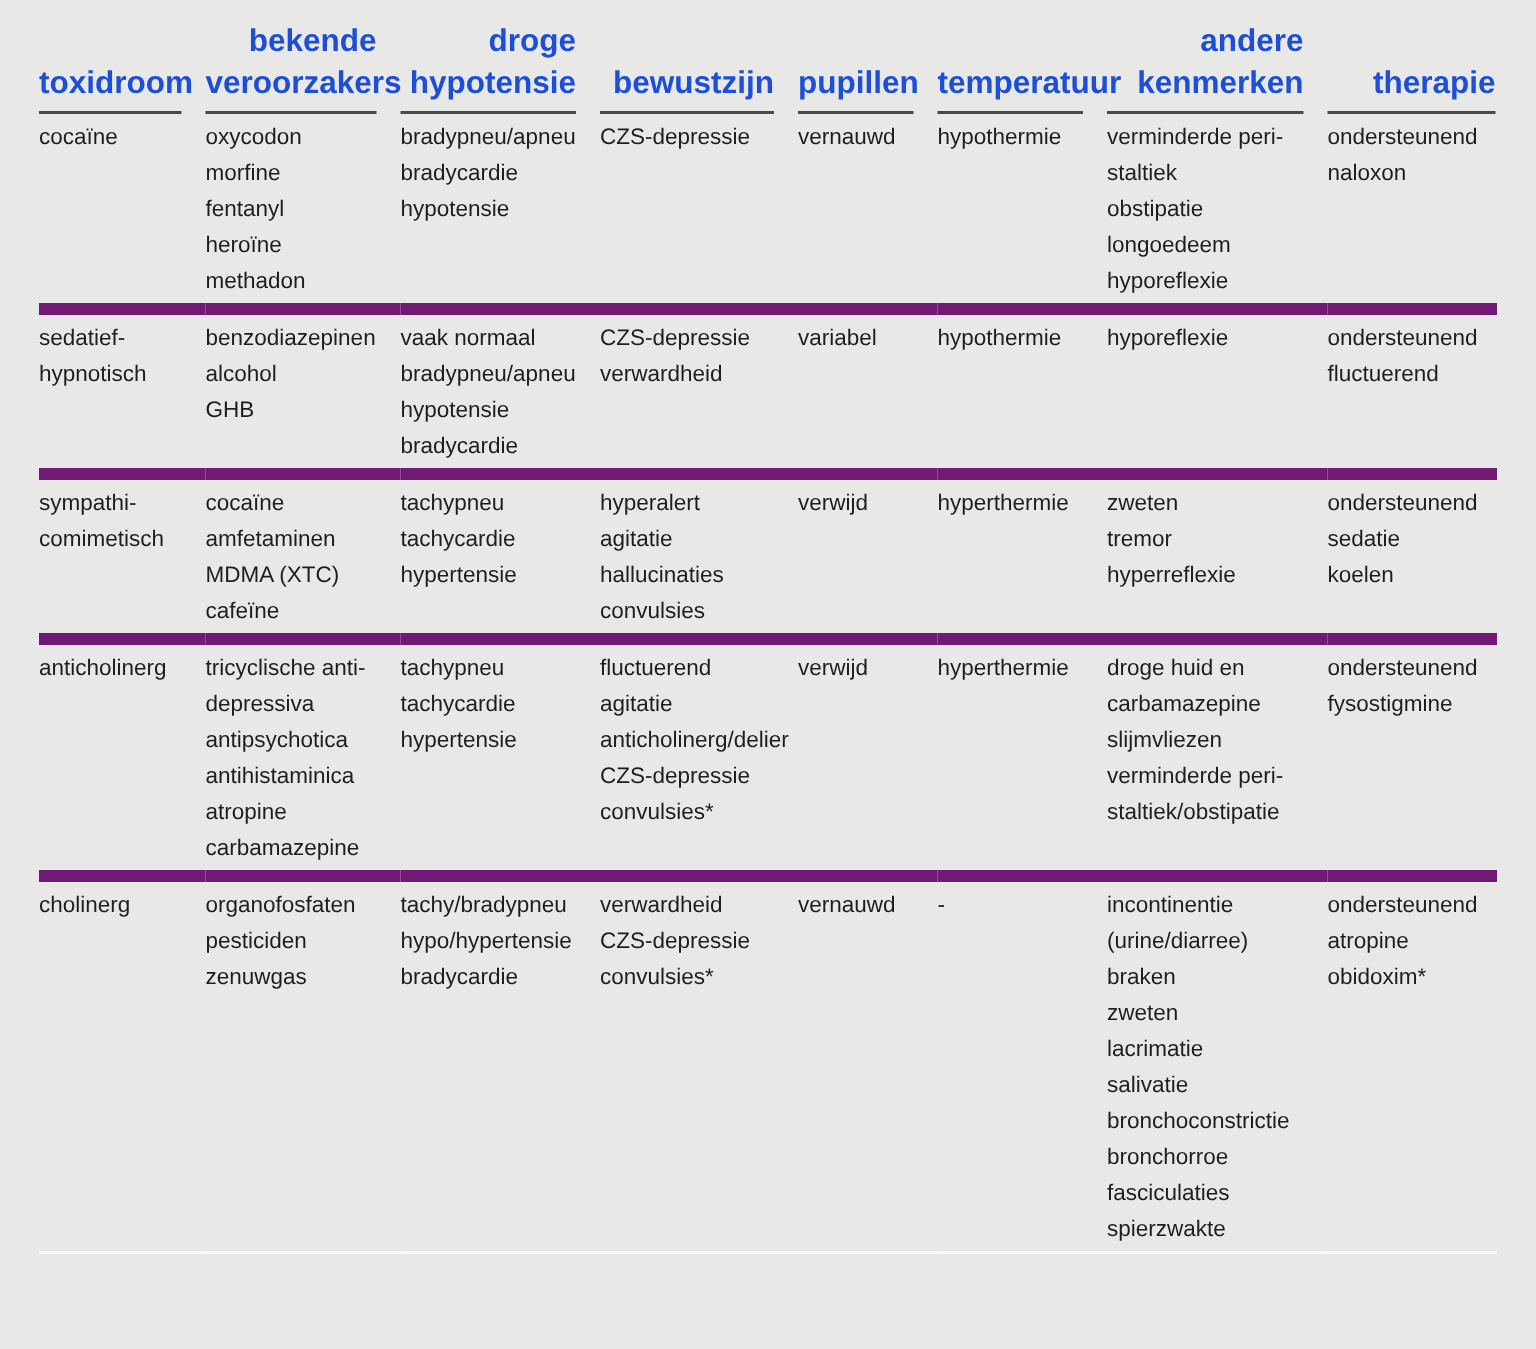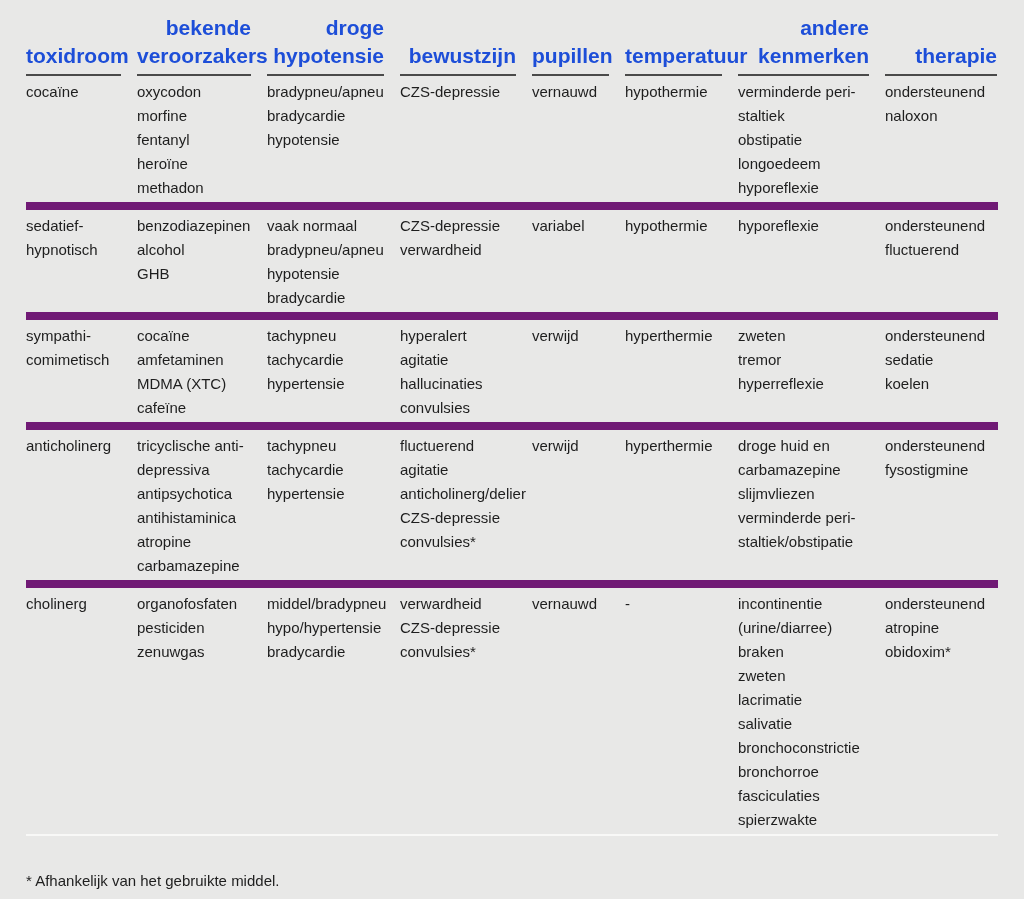--- a/index.html
+++ b/index.html
@@ -354,21 +354,21 @@
           </td>
         <td>
             <div class="cell">
               <div class="line">organofosfaten</div>
               <div class="line">pesticiden</div>
               <div class="line">zenuwgas</div>
             </div>
           </td>
         <td>
             <div class="cell">
-              <div class="line">middel/bradypneu</div>
+              <div class="line">tachy/bradypneu</div>
               <div class="line">hypo/hypertensie</div>
               <div class="line">bradycardie</div>
             </div>
           </td>
         <td>
             <div class="cell">
               <div class="line">verwardheid</div>
               <div class="line">CZS-depressie</div>
               <div class="line">convulsies*</div>
             </div>
@@ -402,16 +402,15 @@
               <div class="line">ondersteunend</div>
               <div class="line">atropine</div>
               <div class="line">obidoxim*</div>
             </div>
           </td>
       </tr>
     </tbody>
   </table>
 
   <div class="footnotes">
-    <div class="fnote">* Afhankelijk van het gebruikte middel.</div>
   </div>
 
 </div>
 
 </body></html>

